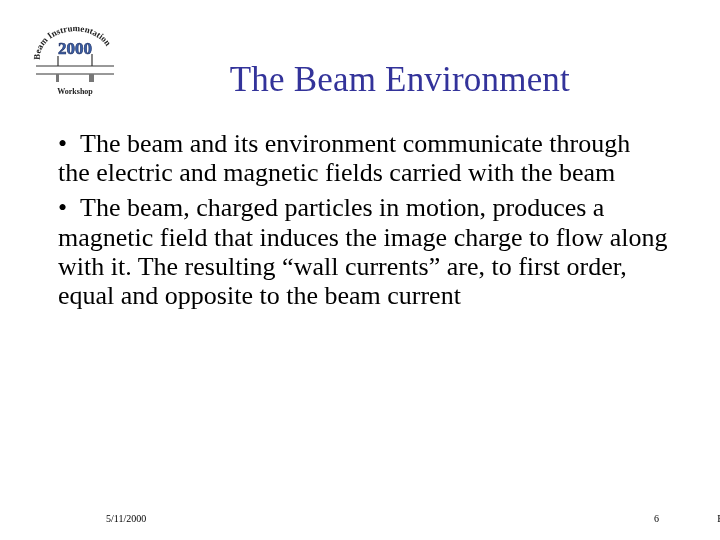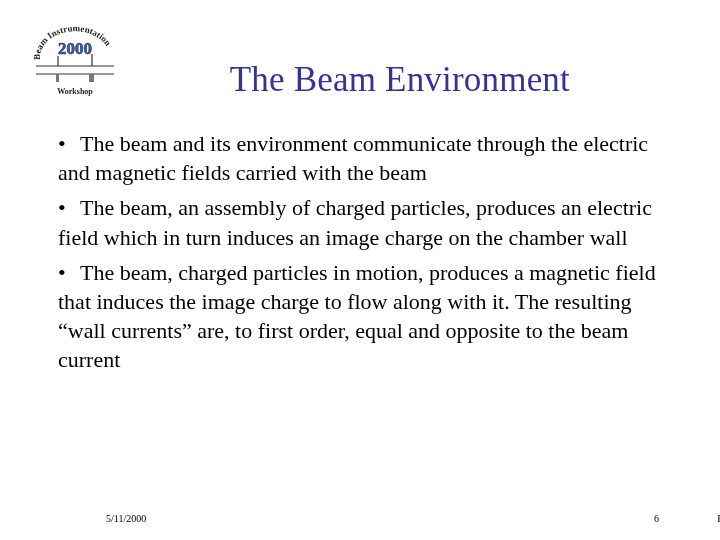--- a/index.html
+++ b/index.html
@@ -5,21 +5,21 @@
   html, body { margin: 0; padding: 0; background: #ffffff; }
   body { width: 720px; height: 540px; position: relative; overflow: hidden; }
   .logo { position: absolute; left: 30px; top: 26px; width: 90px; height: 72px; }
   .title {
     position: absolute; left: 150px; top: 60px; width: 420px; text-align: right;
     font-family: "Liberation Serif", serif; font-size: 35px; color: #33339a;
     letter-spacing: 0.2px;
   }
   .body-text {
     position: absolute; left: 58px; top: 129px; width: 610px;
-    font-family: "Liberation Serif", serif; font-size: 22px; line-height: 29.2px; color: #000000;
+    font-family: "Liberation Serif", serif; font-size: 26px; line-height: 29.2px; color: #000000;
   }
   .bullet { margin: 0 0 6px 0; }
   .bullet .dot { display: inline-block; width: 22px; }
   .footer {
     position: absolute; top: 513px; font-family: "Liberation Serif", serif;
     font-size: 10px; color: #000; margin-left: 47px;
   }
   .footer.date { left: 59px; }
   .footer.author { left: 0; width: 720px; text-align: right; }
   .footer.page { right: 61px; }
@@ -43,19 +43,18 @@
     <rect x="26" y="48" width="3" height="8" fill="#777"></rect>
     <rect x="59" y="48" width="5" height="8" fill="#777"></rect>
     <text x="45" y="68" text-anchor="middle" font-family="Liberation Serif, serif" font-size="8" font-weight="bold" fill="#222">Workshop</text>
   </svg>
 </div>
 
 <div class="title">The Beam Environment</div>
 
 <div class="body-text">
   <div class="bullet"><span class="dot">•</span><span>The beam and its environment communicate through the electric and magnetic fields carried with the beam</span></div>
-  <div class="bullet"><span class="dot">•</span><span>The beam, an assembly of charged particles, produces an electric field which in turn induces an image charge on the chamber wall</span></div>
   <div class="bullet"><span class="dot">•</span><span>The beam, charged particles in motion, produces a magnetic field that induces the image charge to flow along with it. The resulting “wall currents” are, to first order, equal and opposite to the beam current</span></div>
 </div>
 
 <div class="footer date">5/11/2000</div>
 <div class="footer author">Bob Webber</div>
 <div class="footer page">6</div>
 
 </body></html>

